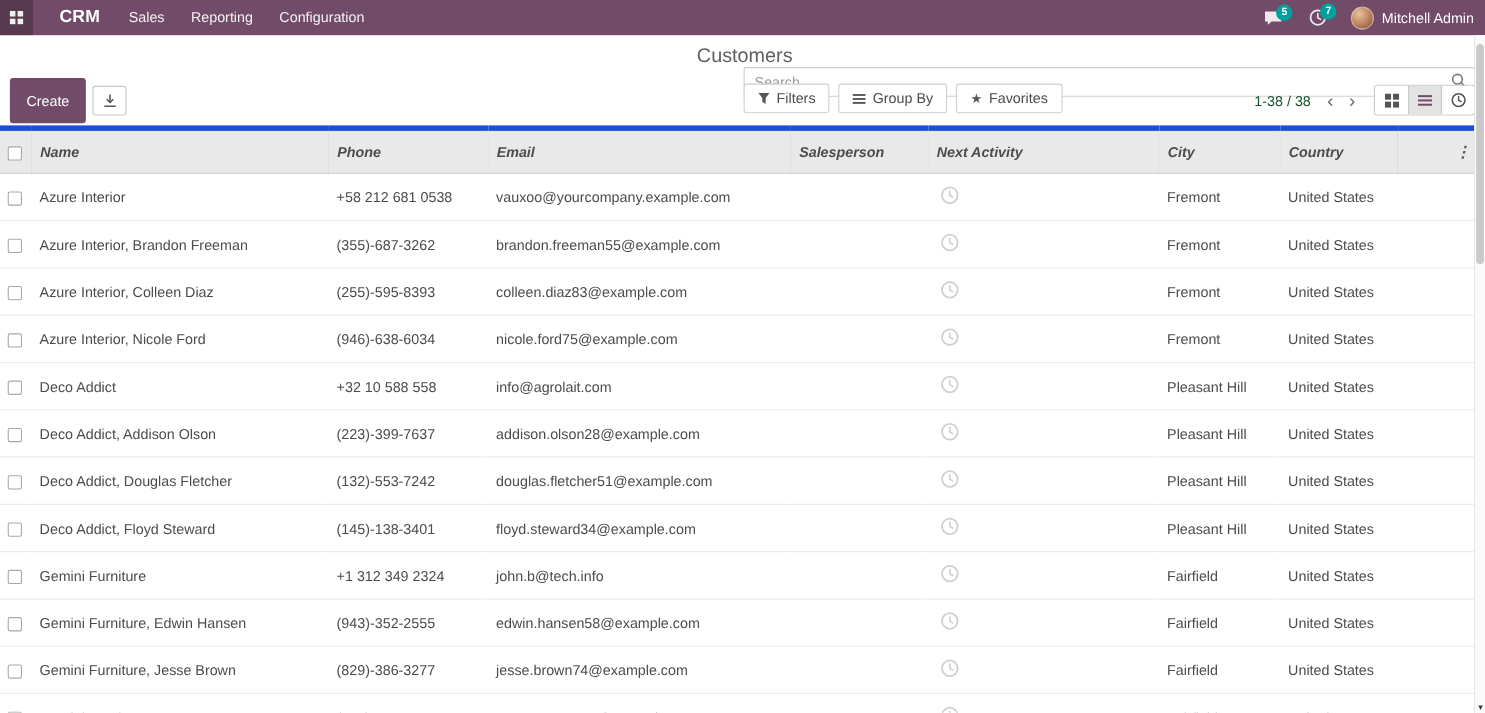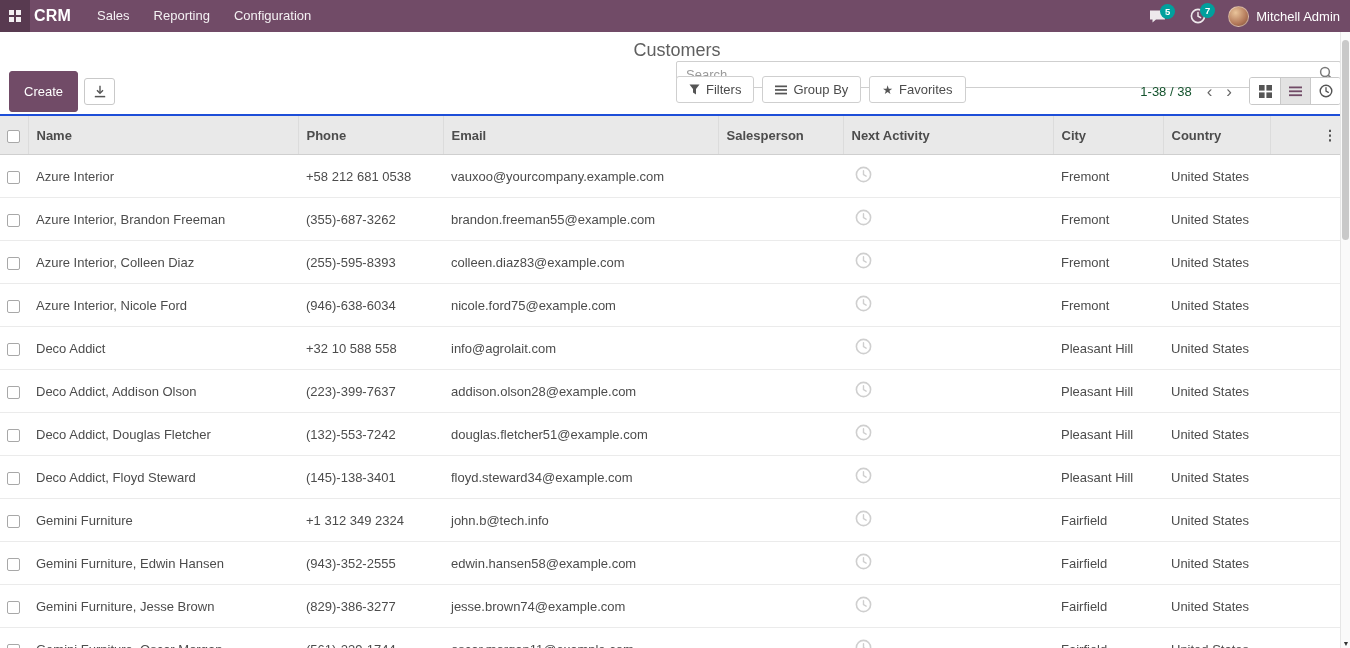--- a/index.html
+++ b/index.html
@@ -5,21 +5,21 @@
   * { box-sizing: border-box; margin: 0; padding: 0; }
   html, body { width: 1350px; height: 648px; overflow: hidden; background: #fff;
     font-family: "Liberation Sans", sans-serif; font-size: 13px; color: #4c4c4c; }
 
   
   .navbar { height: 32px; background: #714B67; display: flex; align-items: center; color: #fff; }
   .apps-btn { width: 30px; height: 32px; background: rgba(0,0,0,.22); border: none; cursor: pointer;
     display: flex; align-items: center; justify-content: center; }
   .apps-grid { display: grid; grid-template-columns: 5px 5px; grid-template-rows: 5px 5px; gap: 2px; }
   .apps-grid i { background: rgba(255,255,255,.92); display: block; }
-  .brand { font-size: 16px; font-weight: 700; margin: 0 14px 0 4px; letter-spacing: .2px; }
+  .brand { font-size: 16px; font-weight: 700; margin: 0 14px 0 24px; letter-spacing: .2px; }
   .nav-menu { display: flex; height: 32px; }
   .nav-menu .menu-item { line-height: 32px; padding: 0 12px; color: rgba(255,255,255,.92);
     font-size: 13px; cursor: pointer; background: transparent; border: none; }
   .nav-right { margin-left: auto; display: flex; align-items: center; padding-right: 10px; }
   .nav-icon-wrap { position: relative; margin: 0 12px; cursor: pointer; display: flex; align-items: center; }
   .nav-badge { position: absolute; top: -5px; right: -9px; background: #00A09D; color: #fff;
     font-size: 9.5px; min-width: 15px; height: 15px; border-radius: 8px; display: flex;
     align-items: center; justify-content: center; padding: 0 3px; font-weight: 700; }
   .user-block { display: flex; align-items: center; margin-left: 10px; cursor: pointer; }
   .avatar { width: 21px; height: 21px; border-radius: 50%;
@@ -52,22 +52,22 @@
     padding: 0 7px; line-height: 1; }
   .switcher { display: flex; border: 1px solid #c9c9c9; border-radius: 3px; overflow: hidden; margin-left: 10px; }
   .sw-btn { width: 30px; height: 26px; background: #fff; border: none; border-left: 1px solid #c9c9c9;
     display: flex; align-items: center; justify-content: center; cursor: pointer; }
   .sw-btn:first-child { border-left: none; }
   .sw-btn.active { background: #e3e3e3; }
 
   
   table { width: 1350px; table-layout: fixed; border-collapse: collapse; }
   thead th { background: #e9e9e9; font-weight: 700; font-size: 13px; color: #4c4c4c; text-align: left;
-    padding: 11px 8px; border-bottom: 1px solid #cfcfcf; border-top: 2px solid #1d4ed8;
-    border-right: 1px solid #dcdcdc; white-space: nowrap; overflow: hidden; cursor: pointer; }
+    padding: 11px 8px; border-bottom: 1px solid #cfcfcf; border-top: 5px solid #1d4ed8;
+    border-right: 1px solid #dcdcdc; white-space: nowrap; overflow: hidden; cursor: pointer; font-style: italic; }
   thead th.cb-col, thead th.opt-col { cursor: default; }
   thead th:last-child { border-right: none; text-align: right; }
   tbody td { padding: 11px 8px; font-size: 13px; color: #4c4c4c; border-bottom: 1px solid #ebebeb;
     white-space: nowrap; overflow: hidden; text-overflow: ellipsis; background: #fff; cursor: pointer; }
   .cb-col { width: 28px; padding-left: 7px !important; cursor: default !important; }
   .cb { display: inline-block; width: 13px; height: 13px; border: 1px solid #a8a8a8; border-radius: 2px;
     background: #fff; cursor: pointer; vertical-align: middle; }
   .td-activity .clock-wrap { display: inline-flex; margin-left: 4px; }
   .opt-toggle { font-size: 14px; color: #555; font-weight: 700; cursor: pointer; padding: 0 5px; }
 

